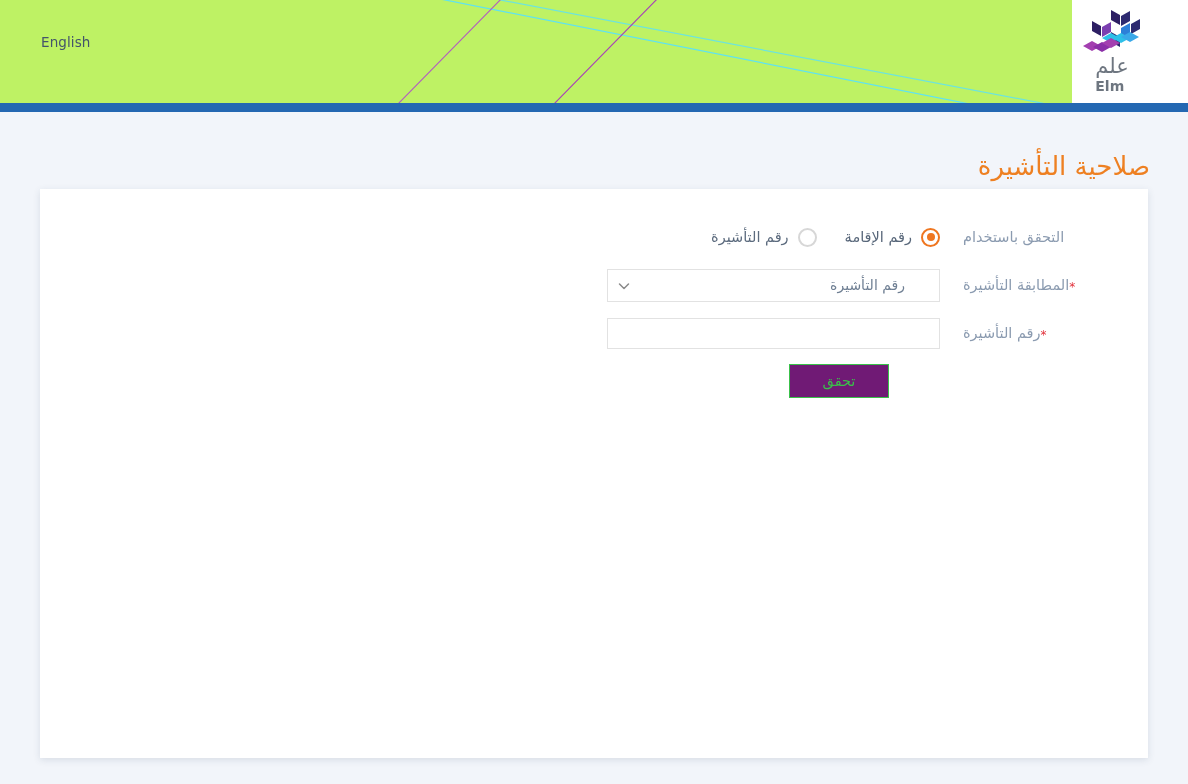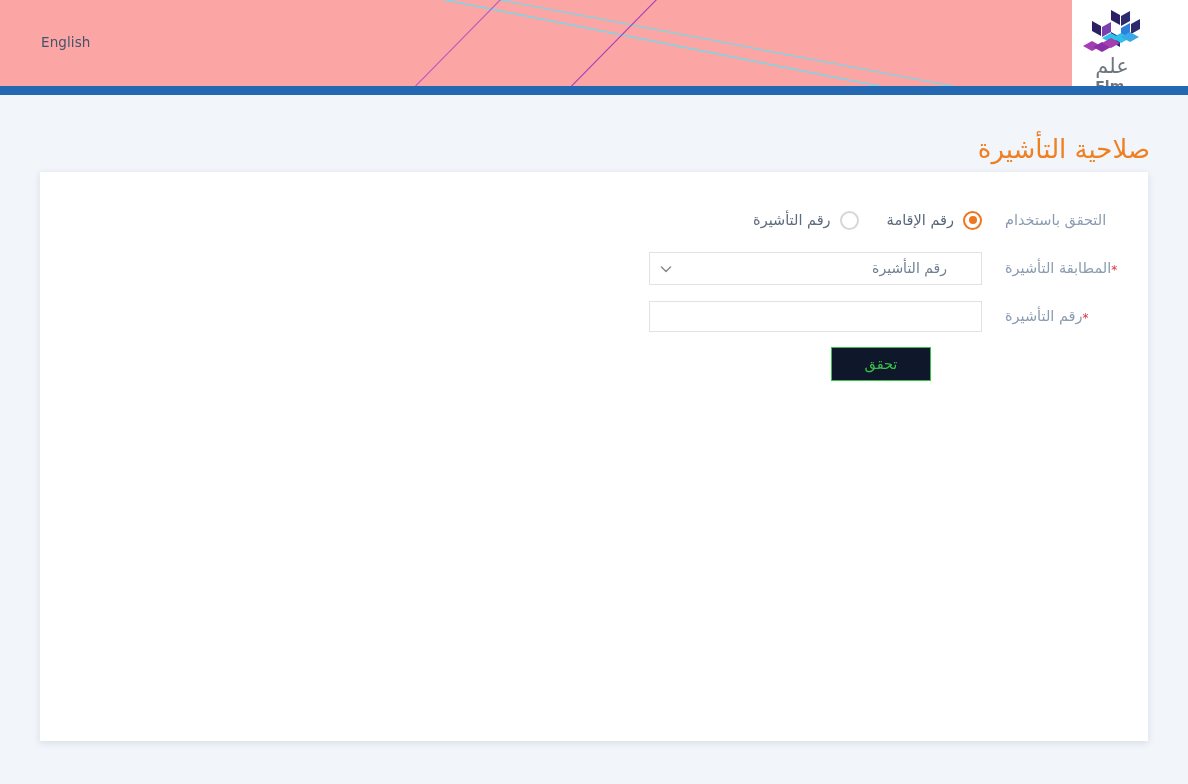--- a/index.html
+++ b/index.html
@@ -9,22 +9,22 @@
     width: 1188px; height: 784px;
     background: #f2f5fa;
     font-family: "DejaVu Sans", "Liberation Sans", sans-serif;
     overflow: hidden;
   }
 
   
   .header {
     position: relative;
     width: 1188px;
-    height: 86px;
-    background: #fca5a5;
+    height: 103px;
+    background: #bef264;
     overflow: hidden;
   }
   .header-deco {
     position: absolute;
     left: 0; top: 0;
     width: 1188px; height: 103px;
     pointer-events: none;
   }
   .lang-link {
     position: absolute;
@@ -145,21 +145,21 @@
     height: 48px;
     margin-bottom: 0px;
   }
   .row-radio  { margin-top: 10px; }
   .row-field1 { margin-top: 10px; }
   .row-field2 { margin-top: 0px; }
   .row-field3 { margin-top: 0px; margin-left: 24px; }
   .row-submit { margin-top: 0px; }
 
   .f-label {
-    width: 166px;
+    width: 208px;
     text-align: left;
     padding-left: 23px;
     font-size: 14.5px;
     color: #8b9bb0;
     white-space: nowrap;
     direction: rtl;
   }
   .req-star {
     color: #e2323c;
     font-size: 12px;
@@ -250,21 +250,21 @@
     left: 3.5px; top: 3.5px;
     width: 8px; height: 8px;
     border-radius: 50%;
     background: #ef7620;
   }
   .radio-opt.selected .radio-label { color: #58677a; }
 
   .btn-verify {
     width: 100px;
     height: 34px;
-    background: #0f172a;
+    background: #701a75;
     border: 1px solid #3ac14a;
     color: #3ac14a;
     font-size: 14.5px;
     font-family: "DejaVu Sans", "Liberation Sans", sans-serif;
     cursor: pointer;
     padding: 0;
     line-height: 32px;
     margin-right: 51px;
   }
 </style>

